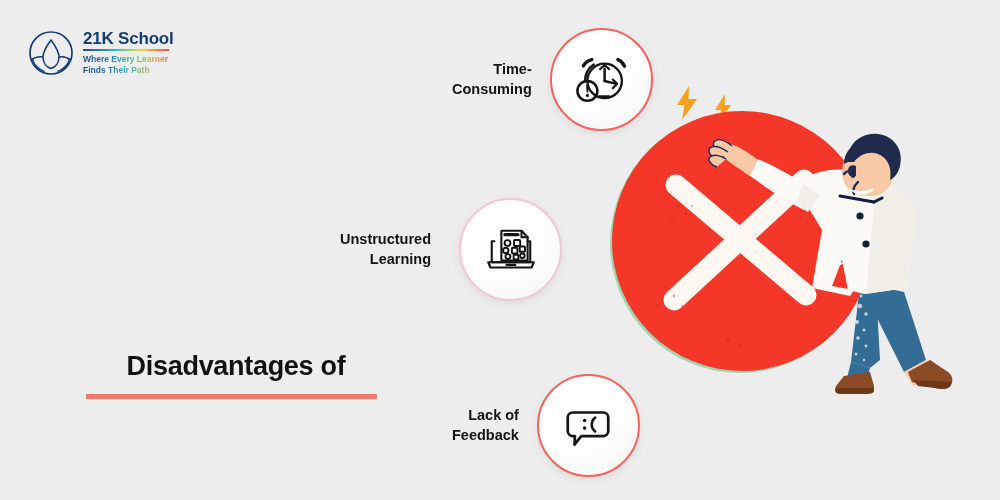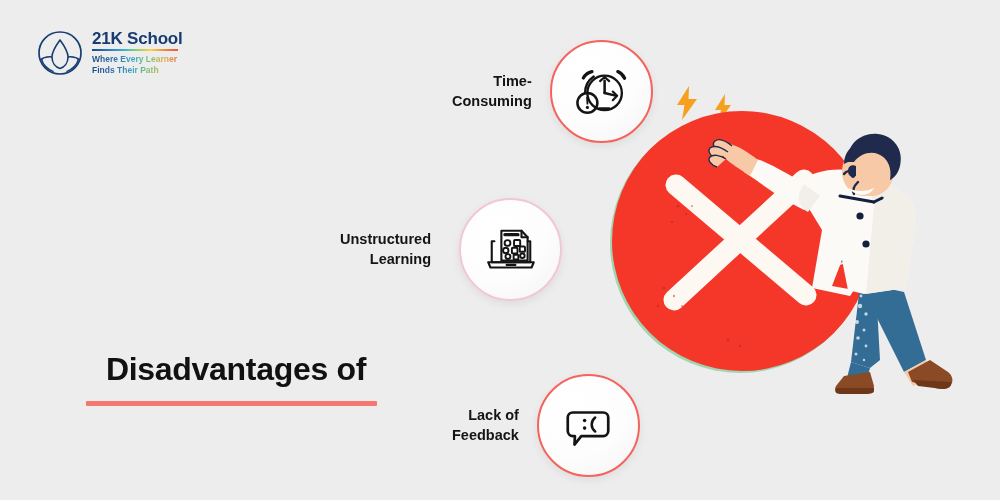--- a/index.html
+++ b/index.html
@@ -17,21 +17,21 @@
     position: relative;
     width: 1000px;
     height: 500px;
     background: #ededed;
     overflow: hidden;
   }
 
   
   .logo {
     position: absolute;
-    left: 37px;
+    left: 28px;
     top: 30px;
     display: flex;
     align-items: center;
     gap: 9px;
   }
   .logo-mark {
     width: 46px;
     height: 46px;
     flex: 0 0 46px;
   }
@@ -68,21 +68,21 @@
 
   
   .title-block {
     position: absolute;
     left: 86px;
     top: 348px;
     width: 300px;
     text-align: center;
   }
   .title-line {
-    font-size: 32px;
+    font-size: 27px;
     font-weight: bold;
     color: #111111;
     line-height: 1.35;
     letter-spacing: -0.3px;
     white-space: nowrap;
   }
   .title-underline {
     margin-top: 10px;
     height: 5px;
     width: 291px;
@@ -109,21 +109,21 @@
     border-radius: 50%;
     background: radial-gradient(circle at 34% 28%, #ffffff 0%, #fdfdfd 55%, #f3f3f3 100%);
     display: flex;
     align-items: center;
     justify-content: center;
     box-shadow: 0 3px 10px rgba(0,0,0,0.07);
     position: relative;
   }
 
   
-  #feature-time { left: 452px; top: 40px; }
+  #feature-time { left: 452px; top: 28px; }
   #feature-time .feature-label { margin-right: 18px; }
   #feature-time .bubble {
     width: 99px; height: 99px;
     border: 2px solid #f4635c;
   }
   
   #feature-unstructured { left: 340px; top: 198px; }
   #feature-unstructured .feature-label { margin-right: 28px; }
   #feature-unstructured .bubble {
     width: 99px; height: 99px;

